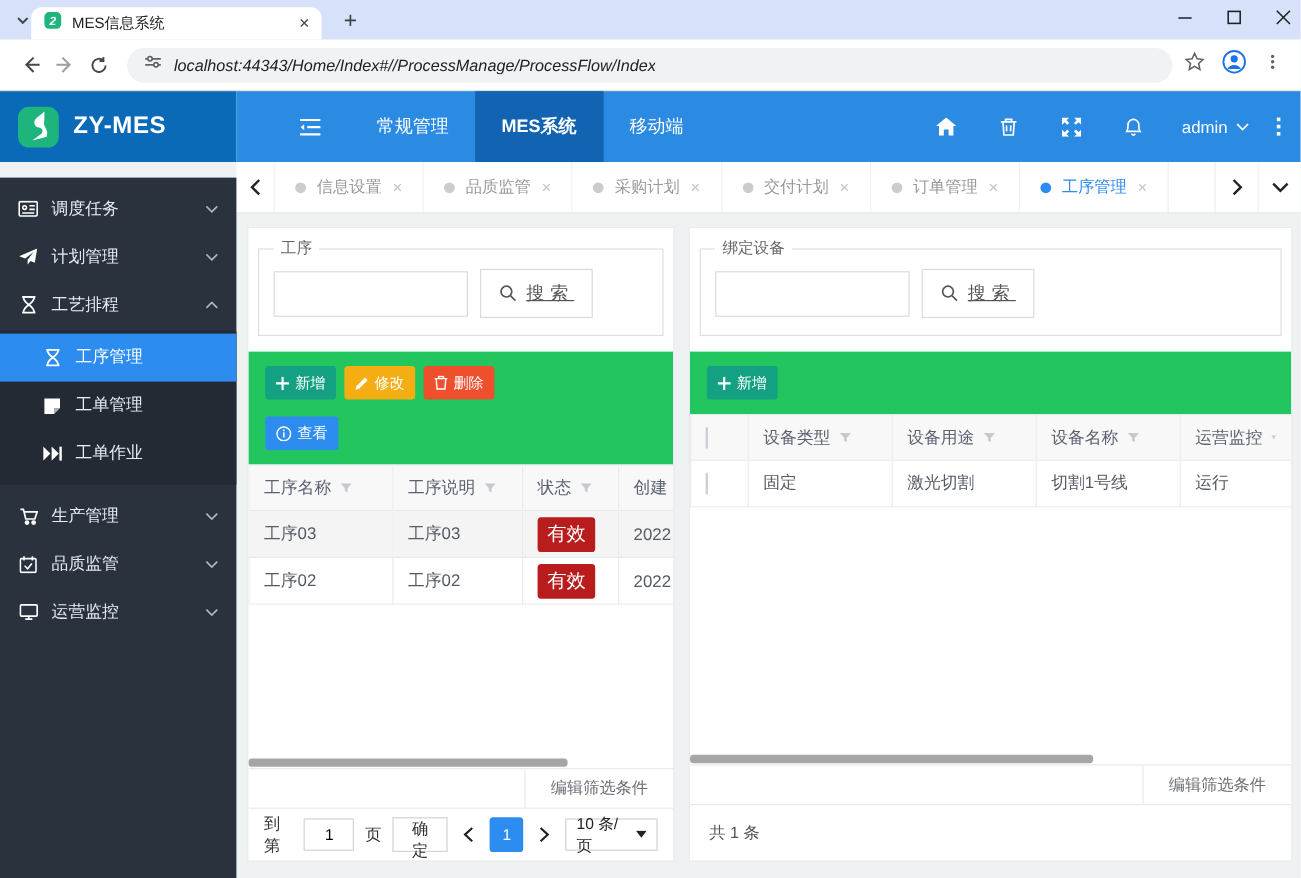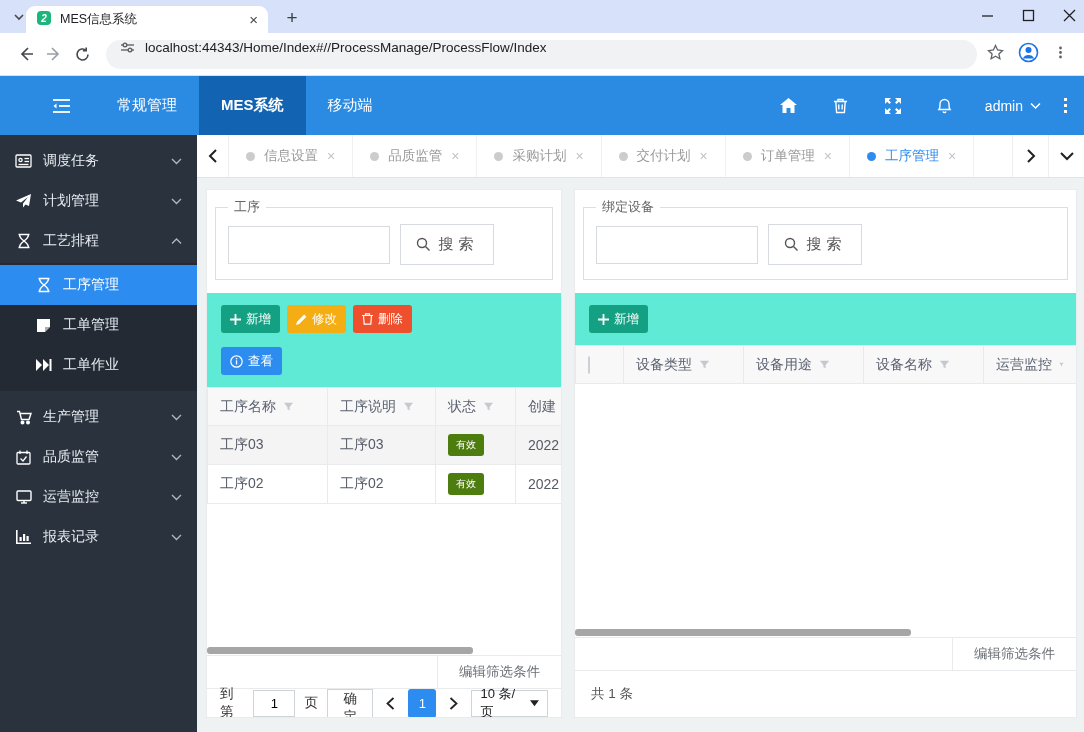--- a/index.html
+++ b/index.html
@@ -10,21 +10,21 @@
   .chrome-tabs { position:absolute; top:0; left:0; right:0; height:33px; background:#d7e2fa; }
   .tab-search { position:absolute; left:10px; top:8px; width:18px; height:18px; display:flex; align-items:center; justify-content:center; color:#45484d; }
   .browser-tab { position:absolute; left:26px; top:6px; width:242px; height:27px; background:#fff; border-radius:9px 9px 0 0; display:flex; align-items:center; padding:0 10px; gap:8px; }
   .browser-tab .title { flex:1; font-size:12.5px; color:#202124; white-space:nowrap; overflow:hidden; }
   .tab-close { color:#45484d; font-size:15px; line-height:1; }
   .new-tab-btn { position:absolute; left:280px; top:6px; width:24px; height:24px; display:flex; align-items:center; justify-content:center; color:#3c4043; font-size:19px; }
   .win-controls { position:absolute; right:8px; top:0; height:33px; display:flex; align-items:center; gap:28px; color:#202124; }
   .chrome-url { position:absolute; top:33px; left:0; right:0; height:43px; background:#fff; border-bottom:1px solid #dcdfe3; display:flex; align-items:center; padding:0 12px; }
   .nav-ic { width:28px; height:28px; display:flex; align-items:center; justify-content:center; color:#45484d; }
   .nav-ic.disabled { color:#9aa0a6; }
-  .url-pill { flex:1; height:29px; border-radius:15px; background:#f0f2f4; margin:0 10px; display:flex; padding:0 14px; gap:10px; }
+  .url-pill { flex:1; height:29px; border-radius:15px; background:#f0f2f4; margin:0 10px; display:flex; align-items:center; padding:0 14px; gap:10px;font-style:italic; }
   .url-text { font-size:13.5px; color:#202124; white-space:nowrap; overflow:hidden; }
   .chrome-right { display:flex; align-items:center; gap:14px; padding-right:4px; }
 
   
   .app-header { position:absolute; top:76px; left:0; right:0; height:59px; display:flex; }
   .logo-area { width:197px; background:#0a6ab8; display:flex; align-items:center; gap:10px; padding:0 13px; flex-shrink:0; }
   .logo-text { color:#fff; font-size:20px; font-weight:bold; letter-spacing:.5px; }
   .nav-area { flex:1; background:#2b8ae2; display:flex; align-items:stretch; color:#fff; }
   .menu-fold { display:flex; align-items:center; padding:0 24px; margin-left:28px; }
   .nav-item { display:flex; align-items:center; padding:0 22px; font-size:15px; }
@@ -39,59 +39,59 @@
   .tabbar-left { width:32px; display:flex; align-items:center; justify-content:center; border-right:1px solid #efefef; color:#222; }
   .app-tab { display:flex; align-items:center; gap:9px; padding:0 17px; border-right:1px solid #f1f1f1; font-size:13.5px; color:#999; }
   .app-tab .dot { width:9px; height:9px; border-radius:50%; background:#ccc; }
   .app-tab.active { color:#2d8cf0; }
   .app-tab.active .dot { background:#2d8cf0; }
   .app-tab .x { color:#c0c4cc; font-size:14px; }
   .tabbar-spacer { flex:1; }
   .tabbar-btn { width:36px; display:flex; align-items:center; justify-content:center; border-left:1px solid #efefef; color:#222; }
 
   
-  .sidebar { position:absolute; top:135px; left:0; width:197px; bottom:0; background:#2a323e; color:#e8edf2; font-size:14px; padding-top:6px; }
+  .sidebar { position:absolute; top:148px; left:0; width:197px; bottom:0; background:#2a323e; color:#e8edf2; font-size:14px; padding-top:6px; }
   .side-item { height:40px; display:flex; align-items:center; padding:0 15px; gap:11px; }
   .side-item .lbl { flex:1; }
   .side-chev { color:#aeb6bf; display:flex; }
   .submenu { background:#232a34; margin:2px 0 6px; padding:2px 0 6px; }
   .side-sub { height:40px; display:flex; align-items:center; padding:0 15px 0 35px; gap:11px; }
   .side-sub.active { background:#2d8cf0; color:#fff; }
   .side-ic { display:flex; width:17px; justify-content:center; flex-shrink:0; }
 
   
   .main { position:absolute; top:178px; left:197px; right:0; bottom:0; }
   .panel { position:absolute; top:12px; bottom:15px; background:#fff; display:flex; flex-direction:column; overflow:hidden; box-shadow:0 0 0 1px #e9ebec; }
   .panel-left { left:10px; width:354px; }
   .panel-right { left:378px; width:501px; }
   fieldset { margin:8px 8px 0; border:1px solid #dcdfe2; padding:8px 12px 14px; }
   legend { font-size:13px; color:#666; padding:0 6px; }
   .search-row { display:flex; gap:10px; align-items:center; }
   .search-input { width:162px; height:38px; border:1px solid #d7dbe0; outline:none; padding:0 8px; font-size:14px; }
-  .search-btn { height:41px; width:94px; border:1px solid #d7dbe0; background:#fff; display:flex; align-items:center; justify-content:center; gap:8px; font-size:15px; color:#555; letter-spacing:5px; }
-  .toolbar { margin-top:13px; background:#5eead4; padding:12px 14px; display:flex; flex-wrap:wrap; gap:7px; }
+  .search-btn { height:41px; width:94px; border:1px solid #d7dbe0; background:#fff; display:flex; align-items:center; justify-content:center; gap:8px; font-size:15px; color:#555; letter-spacing:5px;text-decoration:underline; }
+  .toolbar { margin-top:13px; background:#22c55e; padding:12px 14px; display:flex; flex-wrap:wrap; gap:7px; }
   .btn { display:inline-flex; align-items:center; gap:5px; height:28px; padding:0 9px; border-radius:3px; color:#fff; font-size:12.5px; border:none; }
   .btn-add { background:#14a183; }
   .btn-edit { background:#f5ad14; }
   .btn-del { background:#ee4f2d; }
   .btn-view { background:#2d8cf0; }
   .tbl-wrap { overflow:hidden; }
   table.grid { border-collapse:collapse; table-layout:fixed; font-size:14px; color:#555b66; width:100%; }
   .grid th, .grid td { border:1px solid #e8eaec; height:38px; padding:0 12px; text-align:left; font-weight:normal; white-space:nowrap; overflow:hidden; }
   .grid th { background:#f8f8f9; color:#5b6270; }
   .grid th .hwrap { display:flex; align-items:center; gap:7px; }
   .grid tr.stripe td { background:#f4f4f5; }
-  .badge { display:inline-block; background:#4d7c0f; color:#fff; border-radius:3px; padding:4px 8px; font-size:10px; }
+  .badge { display:inline-block; background:#b91c1c; color:#fff; border-radius:3px; padding:4px 8px; font-size:16px; }
   .cb { width:16px; height:16px; border:1px solid #ccd0d6; border-radius:2px; background:#fff; }
   .flex-fill { flex:1; }
   .hscroll { position:relative; height:8px; flex-shrink:0; }
   .hscroll .thumb { position:absolute; left:0; top:0; height:7px; border-radius:3px; background:#a6a6a6; }
   .filter-row { border-top:1px solid #e8eaec; display:flex; justify-content:flex-end; flex-shrink:0; }
   .filter-cell { width:124px; border-left:1px solid #e8eaec; text-align:center; padding:7px 0; font-size:13.5px; color:#6a6f76; }
-  .pager { border-top:1px solid #e8eaec; height:29px; display:flex; align-items:center; padding:0 13px; gap:9px; font-size:13.5px; color:#333; flex-shrink:0; }
+  .pager { border-top:1px solid #e8eaec; height:44px; display:flex; align-items:center; padding:0 13px; gap:9px; font-size:13.5px; color:#333; flex-shrink:0; }
   .pg-input { width:42px; height:27px; border:1px solid #d0d3d8; text-align:center; font-size:13px; outline:none; }
   .pg-btn { height:29px; padding:0 10px; border:1px solid #d0d3d8; background:#fff; font-size:13.5px; color:#333; }
   .pg-arrow { display:flex; align-items:center; padding:0 4px; color:#222; }
   .pg-cur { width:31px; height:29px; background:#2d8cf0; color:#fff; display:flex; align-items:center; justify-content:center; border-radius:3px; font-size:13px; }
   .pg-size { height:27px; border:1px solid #d0d3d8; display:flex; align-items:center; padding:0 8px; gap:7px; font-size:13px; color:#222; }
   .total-row { border-top:1px solid #e8eaec; height:47px; display:flex; align-items:center; padding:0 16px; font-size:13.5px; color:#555; flex-shrink:0; }
 </style>
 </head>
 <body>
 
@@ -166,20 +166,27 @@
           </svg></span>
       <span><svg width="15" height="15" viewBox="0 0 15 15" fill="#5f6368">
             <circle cx="7.5" cy="3" r="1.4"></circle>
             <circle cx="7.5" cy="7.5" r="1.4"></circle>
             <circle cx="7.5" cy="12" r="1.4"></circle>
           </svg></span>
     </div>
   </div>
 
   <div class="app-header">
+    <div class="logo-area">
+      <svg width="38" height="38" viewBox="0 0 38 38">
+          <rect x="2" y="2" width="34" height="34" rx="9" fill="#1db57c"></rect>
+          <path d="M24 6 C20 10 14 12 16 17 C18 21 24 18 22 24 L14 30 L26 27 C28 20 22 19 24 13 Z" fill="#fff"></path>
+        </svg>
+      <span class="logo-text">ZY-MES</span>
+    </div>
     <div class="nav-area">
       <span class="menu-fold">
         <svg width="19" height="16" viewBox="0 0 19 16" stroke="#fff" stroke-width="1.8" fill="none">
             <line x1="1" y1="2" x2="18" y2="2"></line>
             <line x1="7" y1="8" x2="18" y2="8"></line>
             <line x1="1" y1="14" x2="18" y2="14"></line>
             <path d="M4.5 5.5 L1.5 8 L4.5 10.5" fill="#fff" stroke="none"></path>
           </svg>
       </span>
       <div class="nav-item">常规管理</div>
@@ -383,36 +390,20 @@
     </div>
     <div class="side-item">
       <span class="side-ic">
           <svg width="16" height="14" viewBox="0 0 16 14" fill="none" stroke="#fff" stroke-width="1.4">
             <rect x="1" y="1" width="14" height="9.5" rx="1"></rect>
             <line x1="5" y1="13" x2="11" y2="13"></line>
             <line x1="8" y1="10.5" x2="8" y2="13"></line>
           </svg>
         </span>
       <span class="lbl">运营监控</span>
-      <span class="side-chev">
-          <svg width="11" height="7" viewBox="0 0 11 7">
-            <polyline points="1,1 5.5,5.5 10,1" fill="none" stroke="currentColor" stroke-width="1.4"></polyline>
-          </svg>
-        </span>
-    </div>
-    <div class="side-item">
-      <span class="side-ic">
-          <svg width="15" height="14" viewBox="0 0 15 14" fill="#fff">
-            <path d="M0 0 H1.6 V12.4 H15 V14 H0 Z"></path>
-            <rect x="3.5" y="7" width="2.2" height="4"></rect>
-            <rect x="7" y="4" width="2.2" height="7"></rect>
-            <rect x="10.5" y="6" width="2.2" height="5"></rect>
-          </svg>
-        </span>
-      <span class="lbl">报表记录</span>
       <span class="side-chev">
           <svg width="11" height="7" viewBox="0 0 11 7">
             <polyline points="1,1 5.5,5.5 10,1" fill="none" stroke="currentColor" stroke-width="1.4"></polyline>
           </svg>
         </span>
     </div>
   </div>
 
   <div class="main">
 
@@ -606,20 +597,27 @@
                 </th>
             <th>
                   <span class="hwrap">
                     <span>运营监控</span>
                     <svg width="11" height="11" viewBox="0 0 12 12">
                       <path d="M1 2 H11 L7.2 6.5 V10.2 L4.8 9 V6.5 Z" fill="#c5c8ce"></path>
                     </svg>
                   </span>
                 </th>
           </tr>
+          <tr style="height:39px;">
+            <td><span class="cb"></span></td>
+            <td>固定</td>
+            <td>激光切割</td>
+            <td>切割1号线</td>
+            <td>运行</td>
+          </tr>
         </tbody>
           </table>
       </div>
       <div class="flex-fill"></div>
       <div class="hscroll">
           <div class="thumb" style="width:67%;"></div>
         </div>
       <div class="filter-row">
         <div class="filter-cell">编辑筛选条件</div>
       </div>

